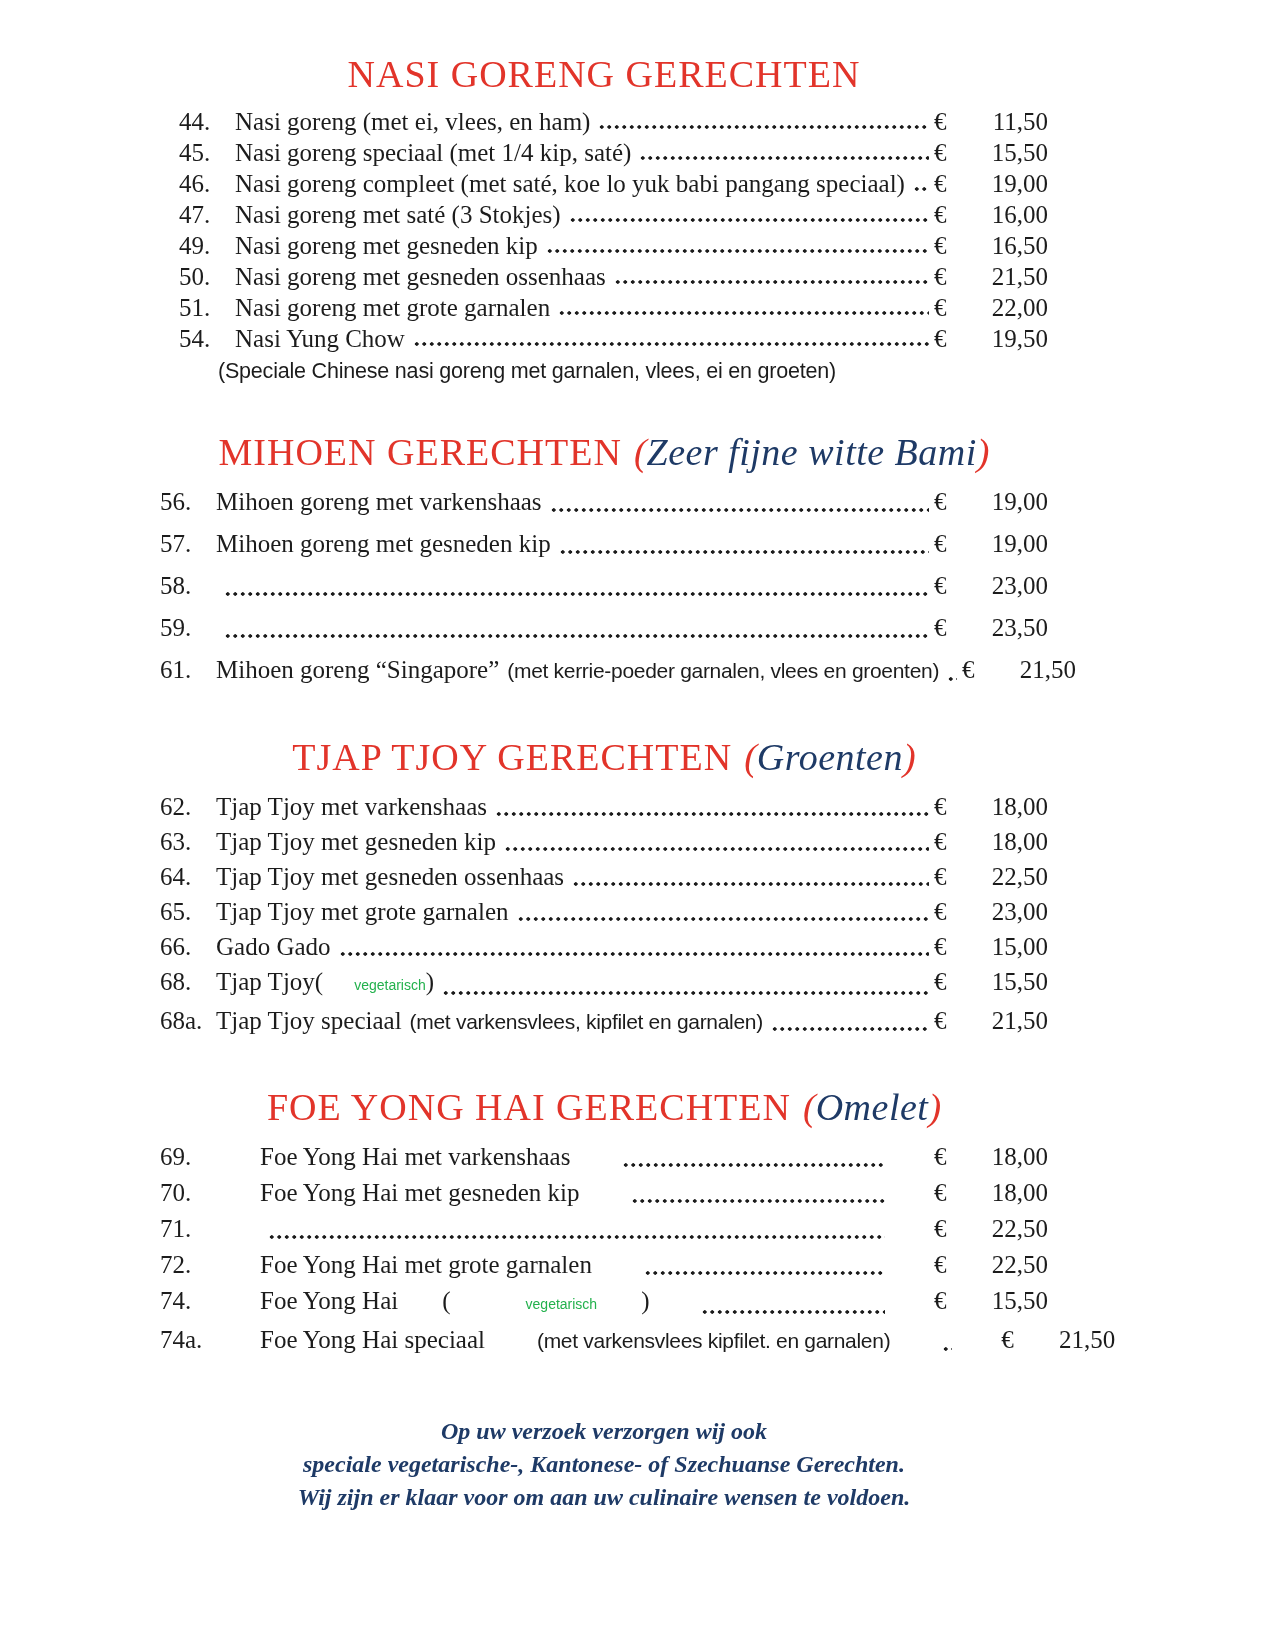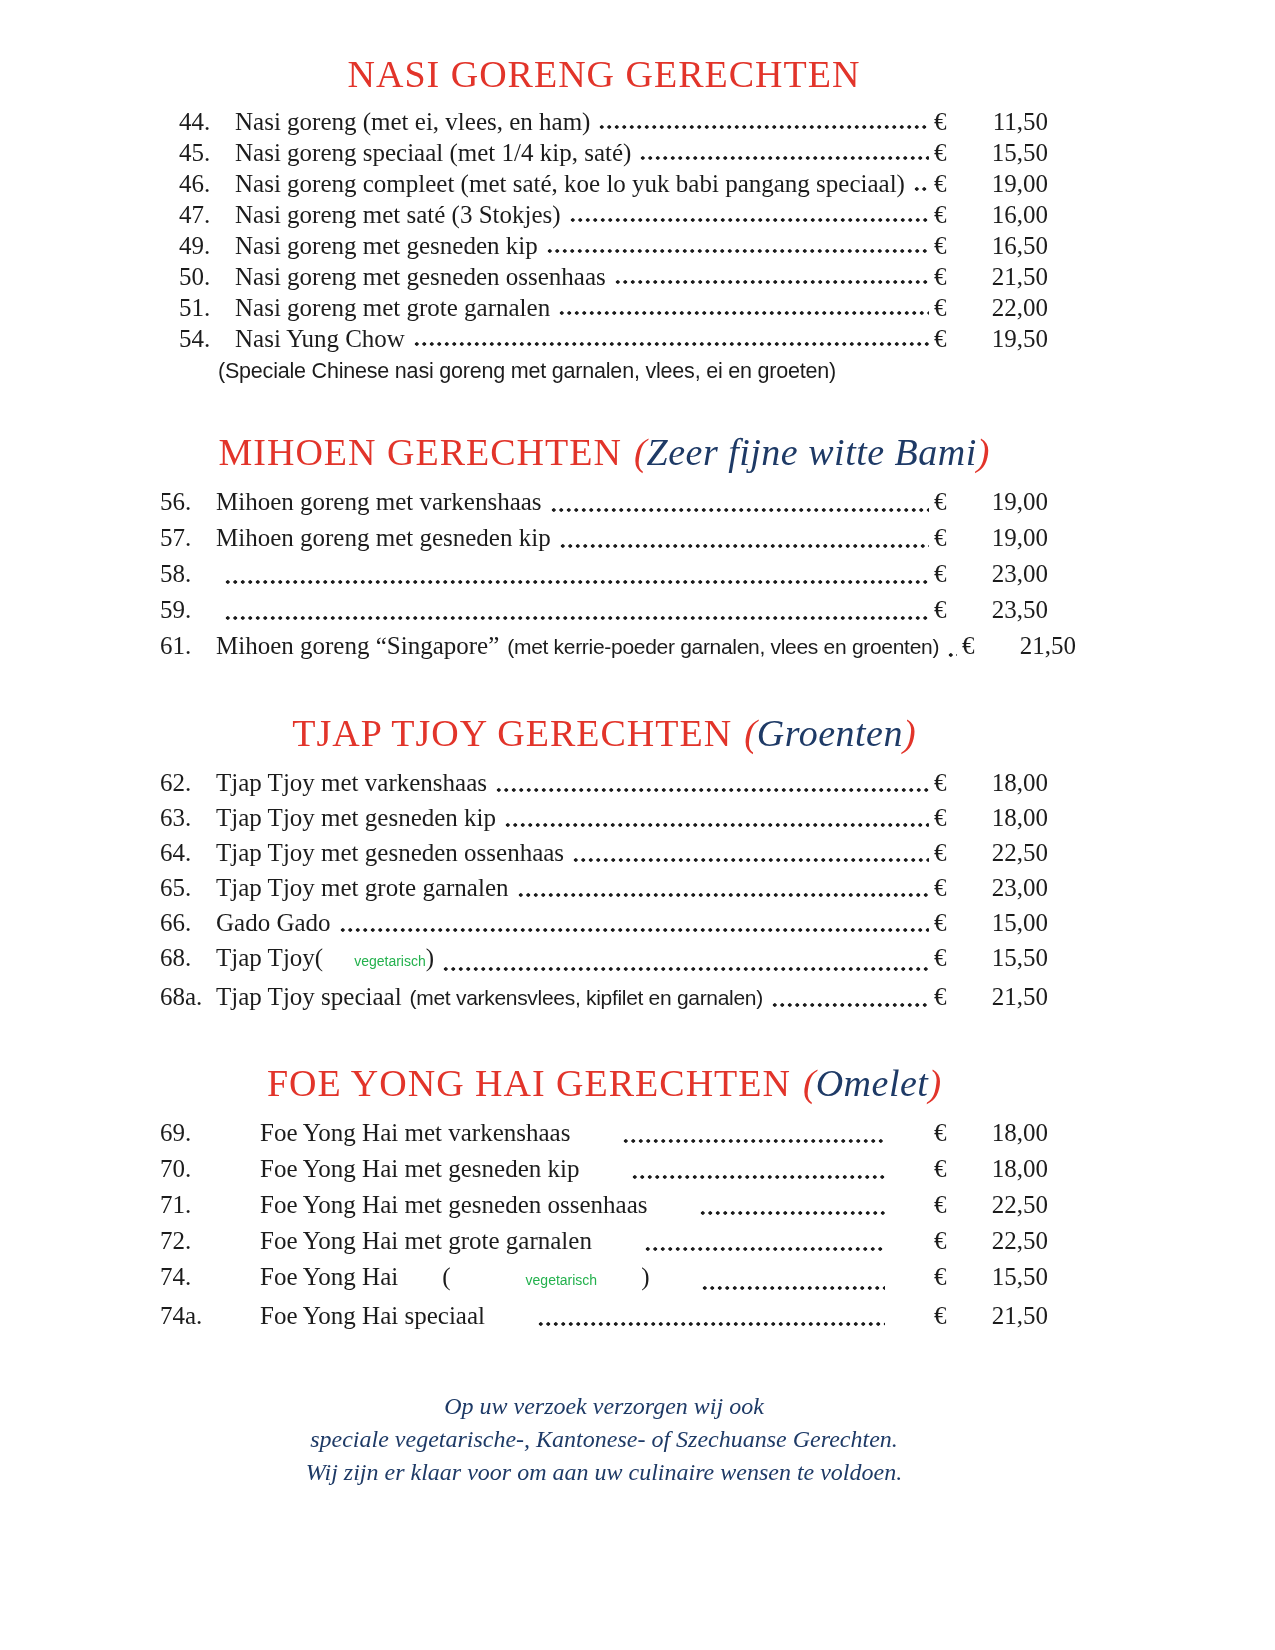--- a/index.html
+++ b/index.html
@@ -24,21 +24,21 @@
     white-space:nowrap;
   }
   .title-red { color:var(--red); letter-spacing:1px; }
   .sub-paren { color:var(--red); font-style:italic; }
   .sub-open { margin-left:12px; }
   .sub-text { color:var(--navy); font-style:italic; letter-spacing:0.5px; }
 
   
   .row { display:flex; align-items:baseline; font-size:25px; }
   .sec-0 .row { line-height:31px;margin-left:19px; }
-  .sec-1 .row { line-height:36px; }
+  .sec-1 .row { line-height:36px;margin-top:6px; }
   .sec-2 .row { line-height:35px; }
   .sec-3 .row { line-height:36px;gap:44px; }
   .num { flex:none; width:56px; }
   .name { white-space:pre; }
   .detail {
     font-family:"Liberation Sans", sans-serif;
     font-size:21px; letter-spacing:-0.3px;
     margin-left:8px; white-space:pre;
   }
   .veg-open, .veg-close { color:#1c1c1c; }
@@ -65,20 +65,21 @@
   }
 
   
   .footer {
     margin-top:56px;
     text-align:center;
     color:var(--navy);
     font-style:italic;
     font-size:24px;
     line-height:33px;
+    font-weight:bold;
   }
 </style>
 </head>
 <body style="--red: #e2342a; --navy: #1e3a66; --green: #23b14d; color: rgb(28, 28, 28);">
 
 <div class="page">
   <div class="content">
     <div id="sections">
         <section class="menu-section sec-0">
           <h2 class="section-head"><span class="title-red">NASI GORENG GERECHTEN</span></h2>
@@ -288,21 +289,20 @@
             <span class="num">70.</span>
             <span class="name">Foe Yong Hai met gesneden kip</span>
             <span class="leader"></span>
             <span class="price">
               <span class="euro">€</span>
               <span class="amount">18,00</span>
             </span>
           </div>
           <div class="row">
             <span class="num">71.</span>
-            <span class="name">Foe Yong Hai met gesneden ossenhaas</span>
             <span class="leader"></span>
             <span class="price">
               <span class="euro">€</span>
               <span class="amount">22,50</span>
             </span>
           </div>
           <div class="row">
             <span class="num">72.</span>
             <span class="name">Foe Yong Hai met grote garnalen</span>
             <span class="leader"></span>
@@ -319,20 +319,21 @@
             <span class="veg-close">)</span>
             <span class="leader"></span>
             <span class="price">
               <span class="euro">€</span>
               <span class="amount">15,50</span>
             </span>
           </div>
           <div class="row">
             <span class="num">74a.</span>
             <span class="name">Foe Yong Hai speciaal</span>
+            <span class="detail">(met varkensvlees kipfilet. en garnalen)</span>
             <span class="leader"></span>
             <span class="price">
               <span class="euro">€</span>
               <span class="amount">21,50</span>
             </span>
           </div>
         </section>
       </div>
     <div id="footer" class="footer">
         <div class="footer-line">Op uw verzoek verzorgen wij ook</div>

